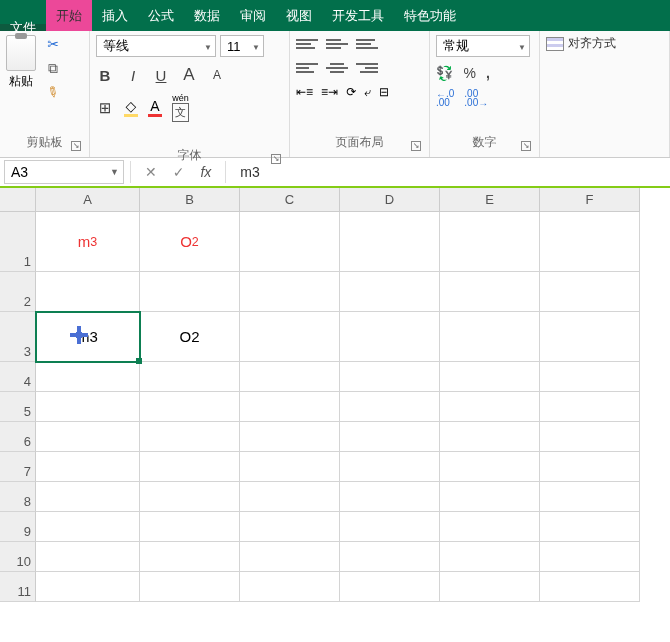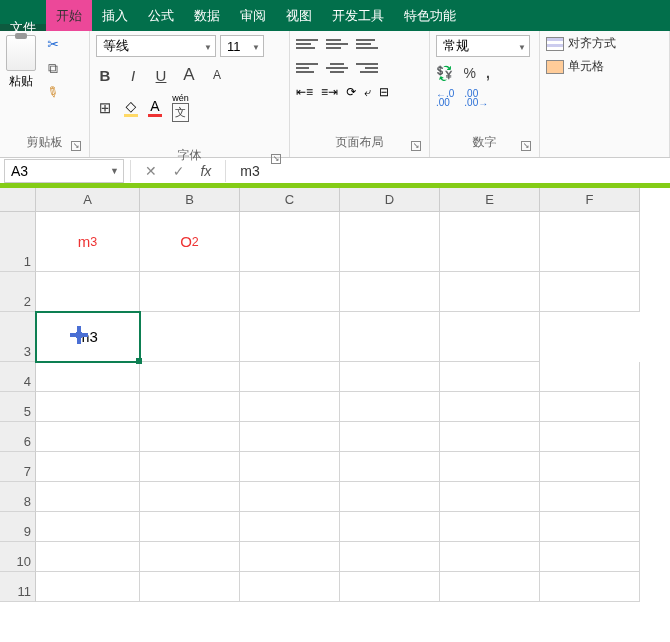--- a/index.html
+++ b/index.html
@@ -47,21 +47,21 @@
 .num-top { display:flex; align-items:center; gap:4px; }
 .num-row { display:flex; gap:10px; margin-top:8px; font-size:14px; color:#444; align-items:center; }
 .prec { font-size:10px; color:#2a6fd6; line-height:9px; }
 
 
 .style-list { display:flex; flex-direction:column; gap:6px; font-size:12px; color:#333; }
 .style-item { display:flex; align-items:center; gap:4px; }
 .sicon { width:18px; height:14px; border:1px solid #888; }
 
 
-.fbar { height: 30px; border-bottom: 5px solid #84cc16; display:flex; align-items:center; background:#fff; }
+.fbar { height: 30px; border-bottom: 2px solid #84cc16; display:flex; align-items:center; background:#fff; }
 .namebox { width: 120px; height:24px; border:1px solid #ccc; margin-left:4px; padding:0 18px 0 6px; position:relative; display:flex; align-items:center; font-size:14px; }
 .namebox .arr { position:absolute; right:4px; font-size:9px; color:#666; }
 .fx-divider { width:1px; height:22px; background:#ddd; margin:0 6px; }
 .fx-btn { color:#888; font-size:14px; margin:0 8px; }
 .fx-btn.fx { font-style:italic; color:#555; }
 .formula-input { flex:1; padding:0 8px; font-size:14px; color:#333; }
 
 
 .sheet { display:flex; }
 .corner { width:36px; height:24px; border-right:1px solid #ccc; border-bottom:1px solid #ccc; background:#eee; }
@@ -234,24 +234,20 @@
       <span class="launcher">↘</span>
     </div>
   </div>
 
   <div class="group" style="flex:1">
     <div class="style-list">
       <div class="style-item">
           <span class="sicon" style="background:repeating-linear-gradient(#cce 0 3px,#fff 3px 6px)"></span>
           <span>对齐方式</span>
         </div>
-      <div class="style-item">
-          <span class="sicon" style="background:#fc9"></span>
-          <span>单元格</span>
-        </div>
     </div>
   </div>
 </div>
 
 <div class="fbar">
   <div class="namebox">
     <span>A3</span>
       <span class="arr">▼</span>
   </div>
   <div class="fx-divider"></div>
@@ -297,20 +293,21 @@
       <div class="cell hrow2 colC"></div>
       <div class="cell hrow2 colD"></div>
       <div class="cell hrow2 colE"></div>
       <div class="cell hrow2 colF"></div>
     </div>
     <div class="sheet">
       <div class="rowhdr hrow3">3</div>
       <div class="cell hrow3 colA selcell" style="position: relative;">m3<div class="cursor-cross" style="left: 34px; top: 14px;">
           <div class="dot"></div>
         </div></div>
+      <div class="cell hrow3 colB">O2</div>
       <div class="cell hrow3 colC"></div>
       <div class="cell hrow3 colD"></div>
       <div class="cell hrow3 colE"></div>
       <div class="cell hrow3 colF"></div>
     </div>
     <div class="sheet">
       <div class="rowhdr hrowS">4</div>
       <div class="cell hrowS colA"></div>
       <div class="cell hrowS colB"></div>
       <div class="cell hrowS colC"></div>

